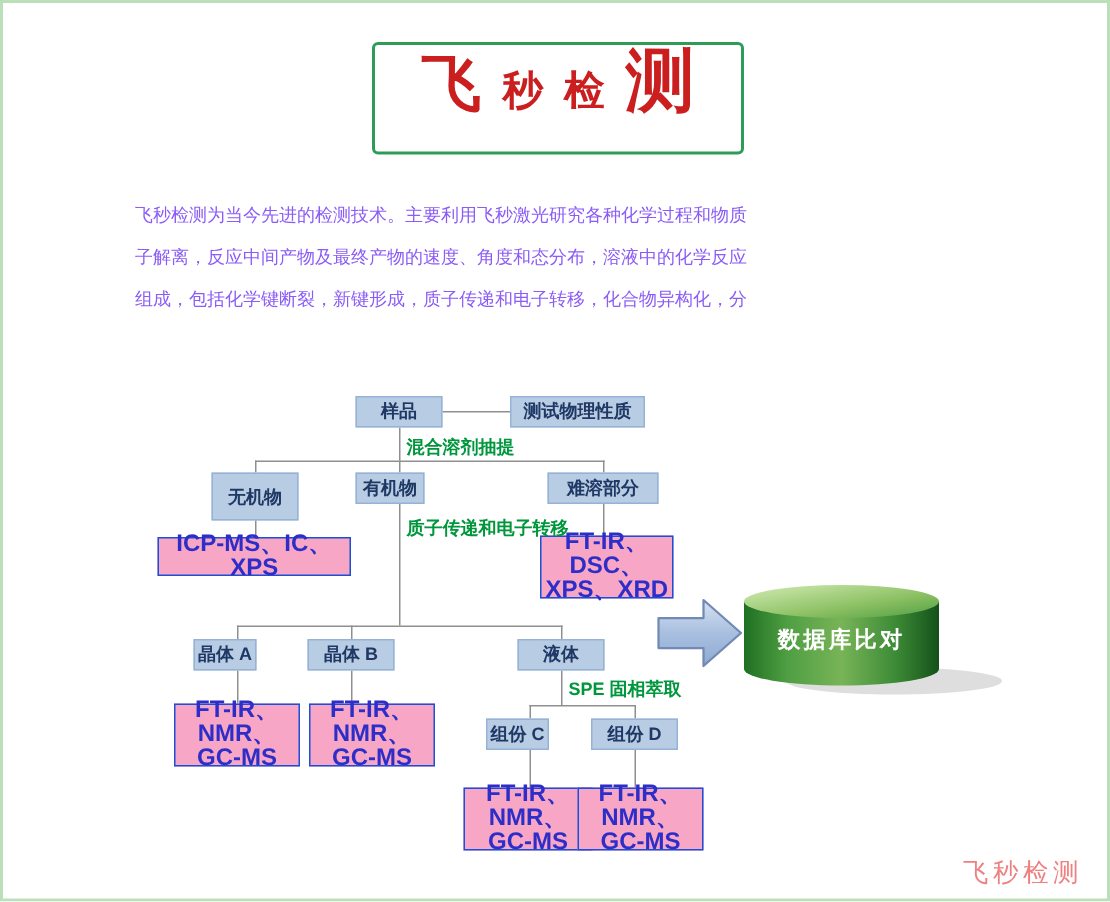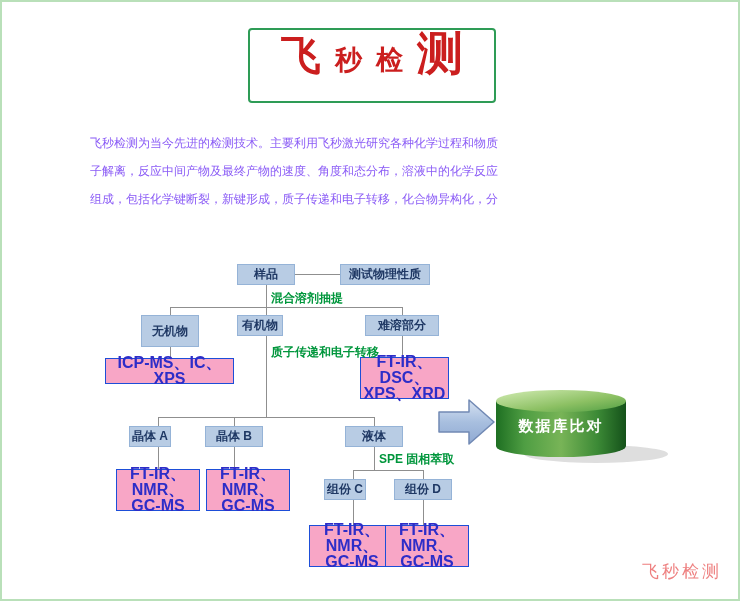--- a/index.html
+++ b/index.html
@@ -31,21 +31,21 @@
   .node-blue {
     background:#b8cce4; border:1px solid #95b3d7; color:#1f3864; font-size:12px;
   }
   .node-pink {
     background:#f8a6c6; border:1px solid #1d4ed8; color:#2d2dc8; font-size:16px;
     flex-direction:column; line-height:16px;
   }
   .flabel { position:absolute; color:#00963c; font-weight:bold; font-size:12px; white-space:nowrap; }
   .cline { position:absolute; background:#8f8f8f; }
   .watermark {
-    position:absolute; right:16px; bottom:16px; color:#ee8080;
+    position:absolute; right:16px; bottom:6px; color:#ee8080;
     font-size:17px; letter-spacing:3px; font-family:Liberation Mono, monospace;
   }
   svg text { font-family:"Liberation Sans", sans-serif; }
 </style>
 </head>
 <body>
 
 <div class="page">
 
   <div class="title-box">

